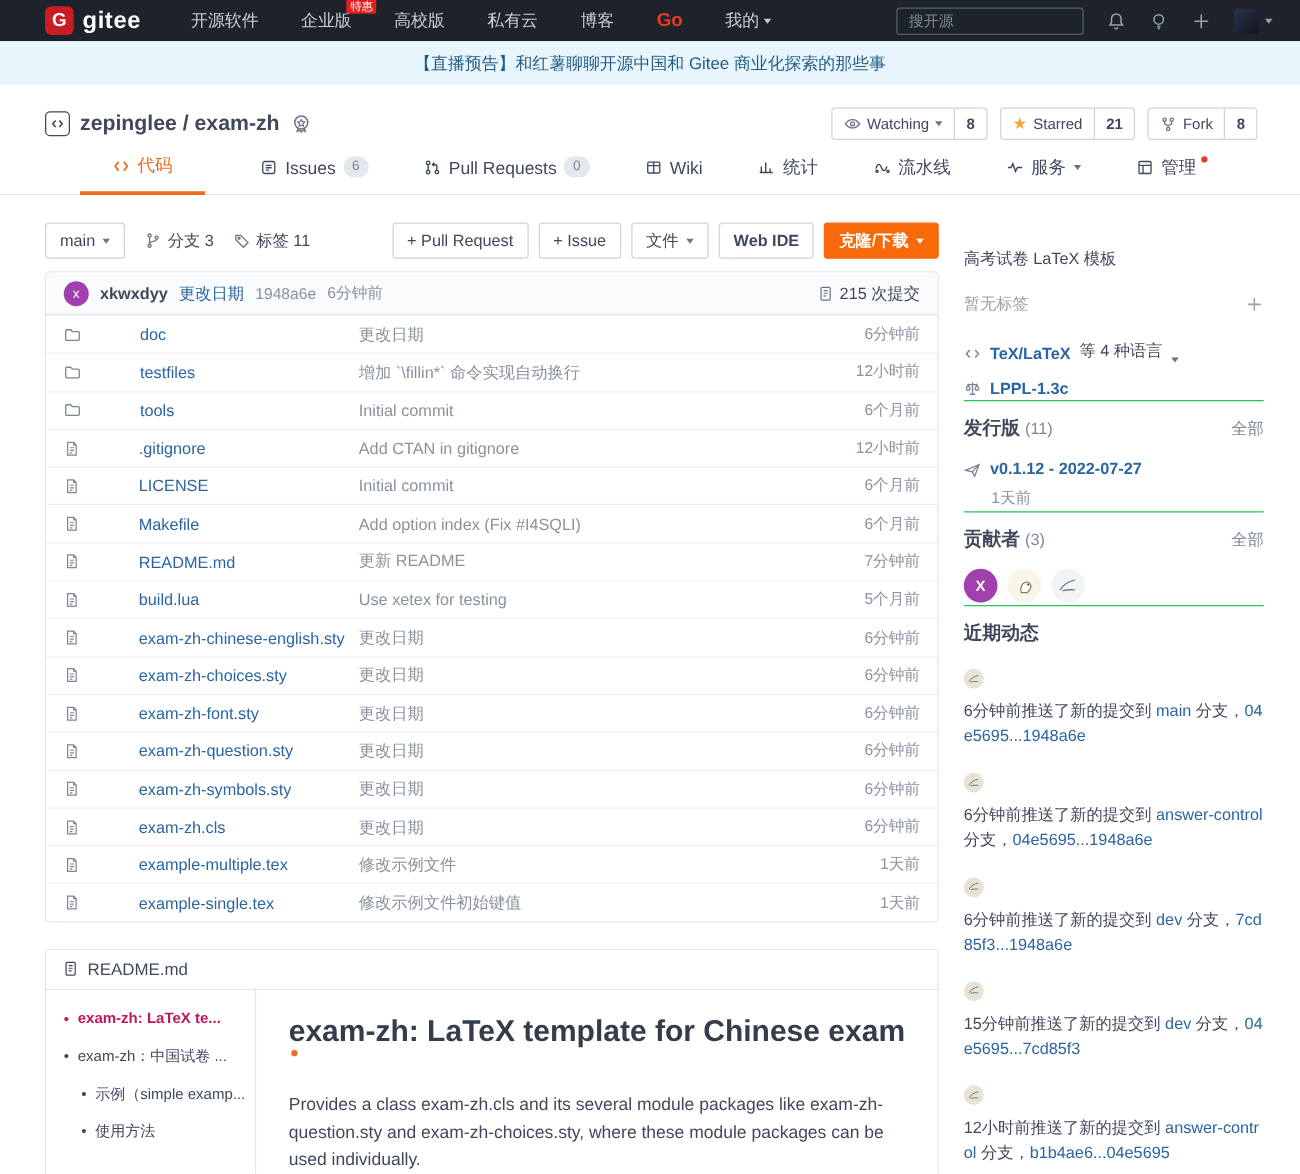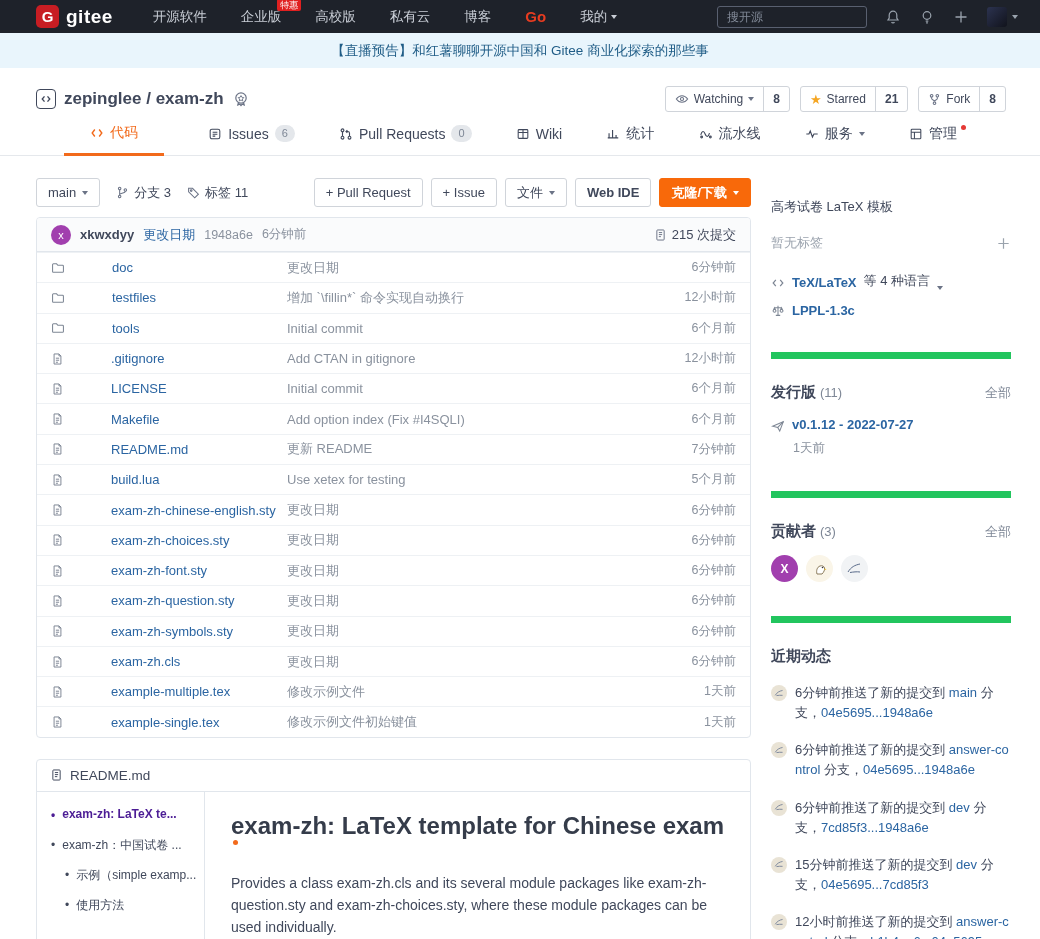--- a/index.html
+++ b/index.html
@@ -81,21 +81,21 @@
 
   
   .readme { margin-top:21px; }
   .readme-head { display:flex; align-items:center; gap:7px; padding:8px 13px; border-bottom:1px solid #e1e6ec; font-size:13.5px; color:#40485b; }
   .readme-body { display:flex; min-height:156px; }
   .toc { width:168px; flex:none; border-right:1px solid #e1e6ec; padding:15px 6px 10px 14px; }
   .toc ul { list-style:none; }
   .toc li { font-size:12px; color:#40485b; margin-bottom:13px; display:flex; align-items:flex-start; gap:7px; cursor:pointer; white-space:nowrap; overflow:hidden; }
   .toc li::before { content:"•"; font-size:12px; line-height:1.4; }
   .toc li.lvl2 { margin-left:14px; }
-  .toc li.active { color:#4c1d95; font-weight:bold; }
+  .toc li.active { color:#be185d; font-weight:bold; }
   .readme-content { flex:1; padding:20px 24px 10px 26px; }
   .readme-content h1 { font-size:24px; color:#353c4a; font-weight:bold; display:inline; }
   .anchor-dot { display:inline-block; width:5px; height:5px; border-radius:50%; background:#f26a1b; vertical-align:top; margin-left:2px; }
   .readme-content p { font-size:14px; line-height:1.58; color:#40485b; margin-top:17px; max-width:530px; }
 
   
   .sidebar { width:240px; flex:none; padding-top:4px; }
   .sb-row { display:flex; align-items:center; }
   .sb-title { font-size:15px; font-weight:bold; color:#40485b; }
   .sb-title .cnt { font-weight:normal; color:#7e8796; font-size:13px; margin-left:4px; }
@@ -103,30 +103,30 @@
   .sb-edit, .sb-plus { margin-left:auto; color:#9aa3ad; cursor:pointer; }
   .sb-desc { margin-top:16px; font-size:13px; color:#40485b; }
   .sb-notag { margin-top:18px; color:#9aa2ad; font-size:13px; display:flex; align-items:center; }
   .sb-lang { margin-top:20px; display:flex; align-items:flex-end; gap:7px; font-size:13px; }
   .sb-lang a { color:#2b65a2; font-weight:bold; }
   .sb-lang .rest { color:#40485b; }
   .sb-lang .caret, .loadmore .caret { color:#6b7386; }
   .sb-license { margin-top:13px; display:flex; align-items:center; gap:7px; }
   .sb-license a { color:#2b65a2; font-weight:bold; }
   .sb-ic { color:#7d8694; flex:none; }
-  .divider { border-top:7px solid #22c55e; margin-top:34px; padding-top:24px; }
+  .divider { border-top:1px solid #22c55e; margin-top:2px; padding-top:12px; }
   .release-item { margin-top:15px; display:flex; align-items:flex-start; gap:7px; }
   .release-item a { color:#2b65a2; font-weight:bold; font-size:13px; }
   .release-time { color:#8a929e; font-size:12.5px; margin:7px 0 0 22px; }
   .contrib-avatars { display:flex; gap:8px; margin-top:14px; }
   .c-avatar { width:27px; height:27px; border-radius:50%; display:flex; align-items:center; justify-content:center; cursor:pointer; }
   .c-avatar.purple { background:#a13fae; color:#fff; font-size:12px; font-weight:bold; }
   .c-avatar.hen { background:#faf5e8; }
   .c-avatar.sig { background:#f1f3f5; }
-  .activity-item { display:flex; gap:8px; margin-top:17px; font-size:13px; line-height:1.55; color:#40485b; }
+  .activity-item { display:flex; gap:8px; margin-top:17px; font-size:13px; line-height:1.55; color:#40485b;flex-direction:column; }
   .activity-item .txt { overflow-wrap:anywhere; word-break:break-all; }
   .activity-item a { color:#2b65a2; }
   .a-avatar { width:16px; height:16px; border-radius:50%; background:#e9e3d5; flex:none; margin-top:2px; display:flex; align-items:center; justify-content:center; }
   .loadmore { margin-top:16px; display:flex; align-items:center; gap:5px; color:#2b65a2; font-size:13px; cursor:pointer; }
 </style>
 </head>
 <body>
 
 <div class="navbar">
   <div class="logo">

